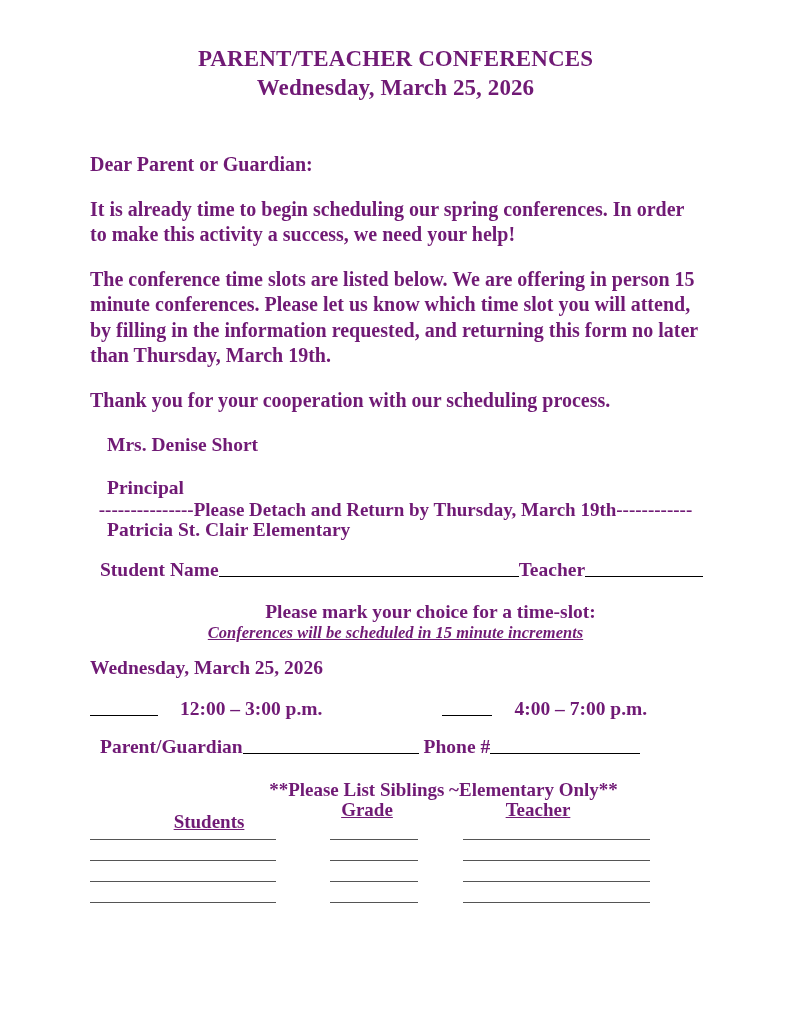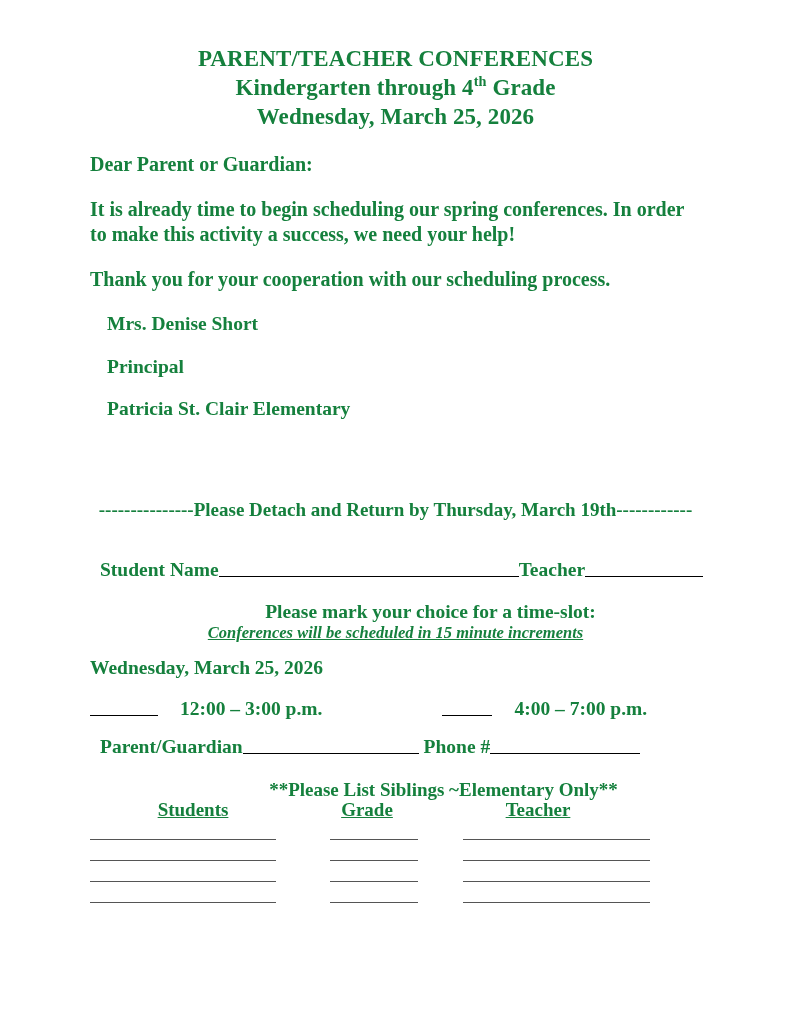--- a/index.html
+++ b/index.html
@@ -8,21 +8,21 @@
     background: #ffffff;
   }
   .page {
     position: relative;
     width: 791px;
     height: 1024px;
     background: #ffffff;
     margin: 0 auto;
     overflow: hidden;
     font-family: "Liberation Serif", "DejaVu Serif", serif;
-    color: #15803d;
+    color: #701a75;
   }
 
   
   .header {
     position: absolute;
     left: 0;
     top: 44px;
     width: 791px;
     text-align: center;
   }
@@ -161,21 +161,21 @@
     height: 24px;
   }
   .sib-h {
     position: absolute;
     font-size: 19px;
     line-height: 24px;
     font-weight: bold;
     text-decoration: underline;
     text-align: center;
   }
-  .sib-h-1 { left: 48px;  width: 110px; }
+  .sib-h-1 { left: 64px;  width: 110px; margin-top: 12px; }
   .sib-h-2 { left: 222px; width: 110px; }
   .sib-h-3 { left: 393px; width: 110px; }
 
   .sib-rows {
     position: absolute;
     left: 90px;
     top: 826px;
     width: 608px;
   }
   .sib-row {
@@ -191,27 +191,27 @@
   .sib-c-2 { left: 240px; width: 88px; }
   .sib-c-3 { left: 373px; width: 187px; }
 </style>
 </head>
 <body>
 
 <div class="page">
 
   <div class="header">
     <div class="header-line">PARENT/TEACHER CONFERENCES</div>
-    <div class="header-line"><span>Kindergarten through 4</span><sup>th</sup><span> Grade</span></div>
     <div class="header-line">Wednesday, March 25, 2026</div>
   </div>
 
   <div class="letter">
     <p class="para">Dear Parent or Guardian:</p>
     <p class="para">It is already time to begin scheduling our spring conferences.  In order to make this activity a success, we need your help!</p>
+    <p class="para">The conference time slots are listed below. We are offering in person 15 minute conferences. Please let us know which time slot you will attend, by filling in the information requested, and returning this form no later than Thursday, March 19th.</p>
     <p class="para tight">Thank you for your cooperation with our scheduling process.</p>
     <div class="sig-block">
       <div class="sig-line">Mrs. Denise Short</div>
       <div class="sig-line">Principal</div>
       <div class="sig-line">Patricia St. Clair Elementary</div>
     </div>
   </div>
 
   <div class="detach">---------------Please Detach and Return by Thursday, March 19th------------</div>
 

